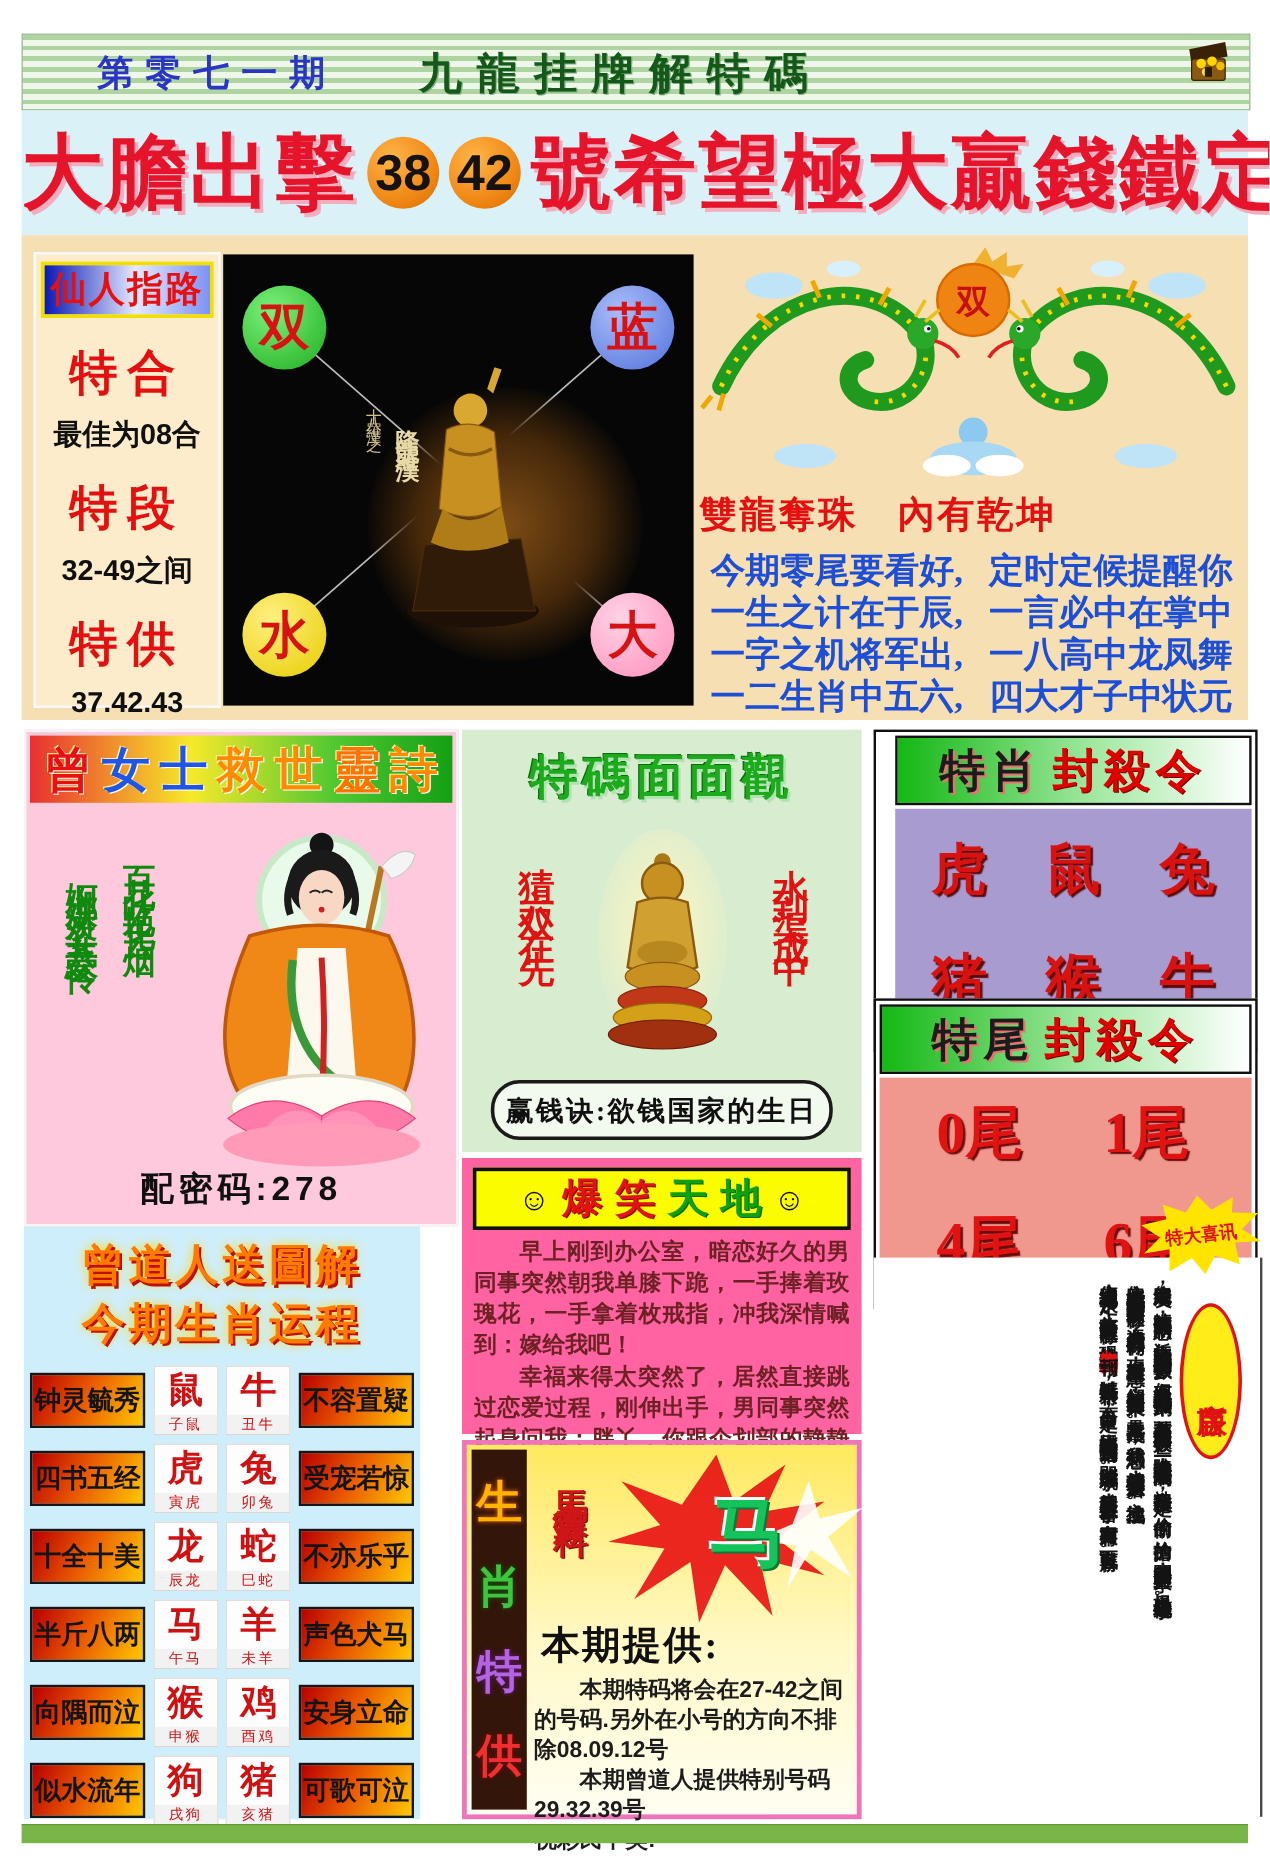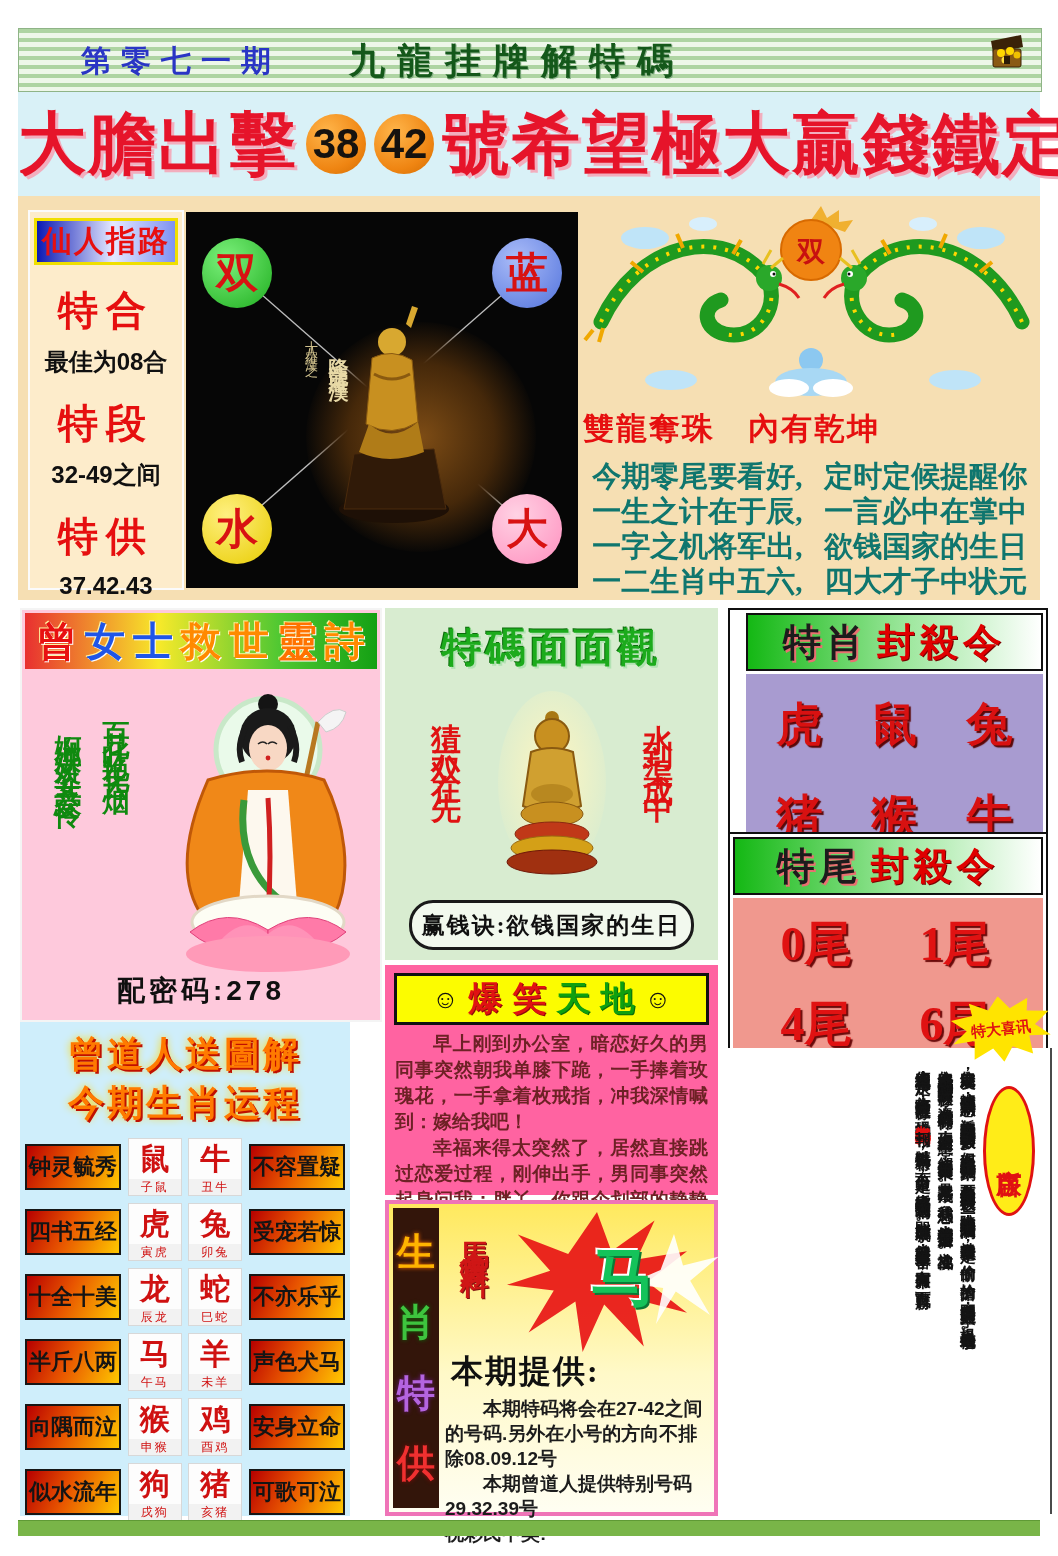--- a/index.html
+++ b/index.html
@@ -46,21 +46,21 @@
   .lcirc.bl{left:16px;bottom:24px;background:radial-gradient(circle at 35% 30%,#fff080,#e8cc00);}
   .lcirc.br{right:16px;bottom:24px;background:radial-gradient(circle at 35% 30%,#ffd2e4,#ff8fbe);}
   .xlines{position:absolute;left:0;top:0;}
   .lcap-s{position:absolute;left:116px;top:118px;font-size:13px;color:#cfc08c;letter-spacing:6px;}
   .lcap-b{position:absolute;left:140px;top:130px;font-size:20px;color:#e8d9a6;font-weight:bold;letter-spacing:8px;}
 
   .dragons{position:absolute;left:565px;top:6px;width:457px;height:392px;}
   .dragons-title{position:absolute;left:0;top:206px;width:457px;text-align:left;
     font-family:"Liberation Serif",serif;font-size:31px;font-weight:900;color:#e60f0f;letter-spacing:2px;white-space:nowrap;}
   .poem{position:absolute;left:0;top:258px;width:457px;display:grid;grid-template-columns:1fr 1fr;row-gap:2px;}
-  .poem div{font-family:"Liberation Serif",serif;font-size:29px;line-height:33px;font-weight:bold;color:#0f766e;
+  .poem div{font-family:"Liberation Serif",serif;font-size:29px;line-height:33px;font-weight:bold;color:#1d4ed8;
     text-align:center;white-space:nowrap;}
 
   
   .lingshi{position:absolute;left:20px;top:608px;width:358px;height:410px;background:#fec9dc;border:2px solid #f4f4f4;}
   .ls-banner{position:absolute;left:3px;top:3px;right:3px;height:56px;
     background:linear-gradient(90deg,#e83030,#f7e92a 38%,#51c832 72%,#14a014);
     display:flex;align-items:center;justify-content:center;gap:8px;}
   .ls-banner span{font-family:"Liberation Serif",serif;font-size:40px;font-weight:900;
     text-shadow:1px 1px 0 #ffffff,-1px -1px 0 #fff3a0;}
   .lsc0{color:#e81111;} .lsc1,.lsc2{color:#1f55e8;} .lsc3,.lsc4,.lsc6{color:#ff8a00;} .lsc5{color:#ff7300;}
@@ -89,21 +89,21 @@
   .fs-banner{height:54px;border:2px solid #101010;background:linear-gradient(90deg,#14b814,#9fe89f 55%,#ffffff);
     display:flex;align-items:center;justify-content:center;gap:8px;font-family:"Liberation Serif",serif;
     font-size:38px;font-weight:900;letter-spacing:5px;}
   .fs-black{color:#1c1c1c;text-shadow:2px 2px 0 #e87070;}
   .fs-red{color:#e00000;text-shadow:1px 1px 0 #7a0000;}
   .animal-grid{margin-top:3px;background:#a89bd0;display:grid;grid-template-columns:repeat(3,1fr);
     padding:20px 6px 24px 6px;row-gap:30px;}
   .animal{font-family:"Liberation Serif",serif;font-size:46px;font-weight:900;color:#d81111;
     text-align:center;text-shadow:2px 2px 1px #5a0808;}
   .tail-grid{margin-top:3px;background:#f0988e;display:grid;grid-template-columns:repeat(2,1fr);
-    padding:14px 18px 18px 14px;row-gap:16px;}
+    padding:14px 18px 18px 14px;row-gap:28px;}
   .tail{font-family:"Liberation Serif",serif;font-size:48px;font-weight:900;color:#e01212;
     text-align:center;text-shadow:2px 2px 1px #6a0a0a;}
 
   
   .joke{position:absolute;left:385px;top:965px;width:333px;height:230px;background:#ff63a1;}
   .joke-banner{margin:8px auto 0 auto;width:309px;height:46px;background:#fcfc00;border:3px solid #101010;
     display:flex;align-items:center;justify-content:center;gap:10px;}
   .joke-banner .ttl{font-family:"Liberation Serif",serif;font-size:34px;font-weight:900;}
   .jc0,.jc1{color:#e01212;text-shadow:1px 1px 0 #8a0a0a;} .jc2,.jc3{color:#0fa00f;text-shadow:1px 1px 0 #0a6a0a;}
   .smiley{font-size:26px;color:#101010;}
@@ -264,21 +264,21 @@
         <ellipse cx="206" cy="186" rx="20" ry="9" fill="#ffffff"></ellipse>
         <ellipse cx="250" cy="186" rx="20" ry="9" fill="#ffffff"></ellipse>
       </svg>
       <div class="dragons-title">雙龍奪珠　內有乾坤</div>
       <div class="poem">
         <div>今期零尾要看好,</div>
         <div>定时定候提醒你</div>
         <div>一生之计在于辰,</div>
         <div>一言必中在掌中</div>
         <div>一字之机将军出,</div>
-        <div>欲钱国家的生日</div>
+        <div>一八高中龙凤舞</div>
         <div>一二生肖中五六,</div>
         <div>四大才子中状元</div>
       </div>
     </div>
   </div>
 
   <div class="lingshi">
     <div class="ls-banner">
       <span class="lsc0">曾</span>
       <span class="lsc1">女</span>

